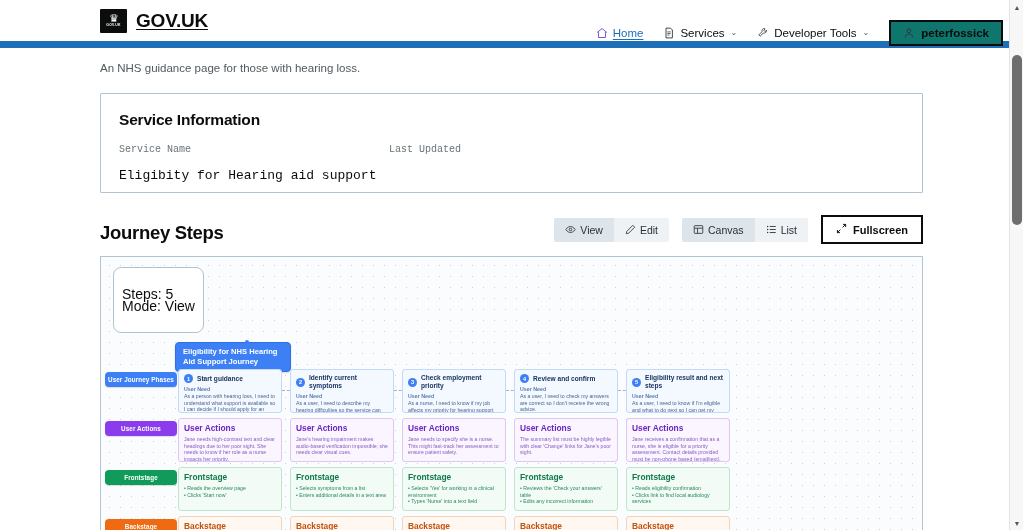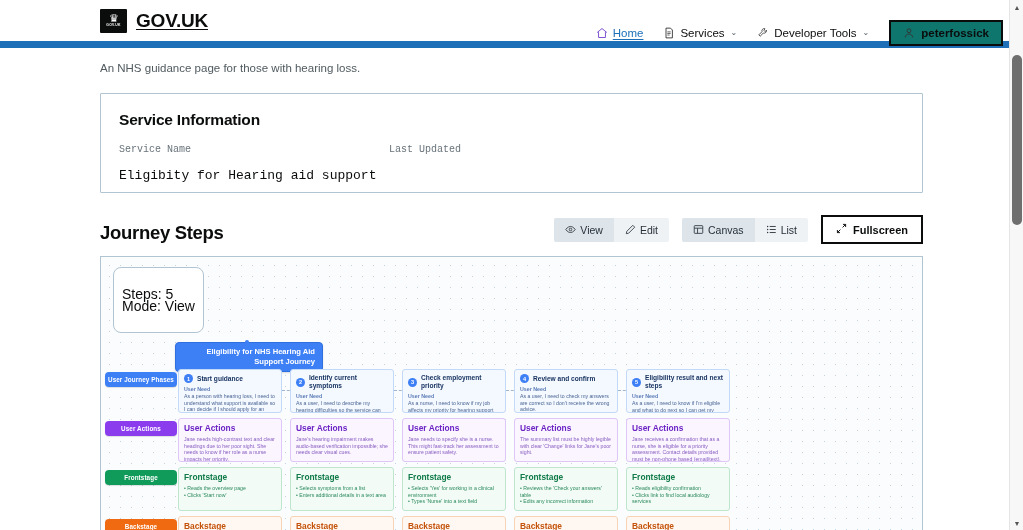--- a/index.html
+++ b/index.html
@@ -120,27 +120,27 @@
     position: absolute; left: 12px; top: 10px;
     background: #fff; border: 1px solid #b1c4d2;
     padding: 20px 8px; font-size: 14px; line-height: 12px; color: #0b0c0c;
     z-index: 5; border-radius: 8px;
   }
 
   
   .root-node {
     position: absolute;
     left: 74px; top: 85px;
-    width: 148px; height: 30px;
+    width: 116px; height: 30px;
     background: #3d7ff5;
     border: 1px solid #2f6fe0;
     border-radius: 4px;
     color: #fff;
     font-size: 7.6px; font-weight: 700;
-    display: flex; align-items: center; justify-content: center; text-align: right;
+    display: flex; align-items: center; justify-content: center; text-align: left;
     line-height: 10px; padding: 8px 7px;
     box-shadow: 0 1px 2px rgba(0,0,0,0.14);
   }
   .port { position:absolute; width:4px; height:4px; border-radius:50%; background:#3d7ff5; }
 
   
   .lane-pill {
     position: absolute; left: 4px;
     width: 72px; height: 15px;
     border-radius: 4px;

